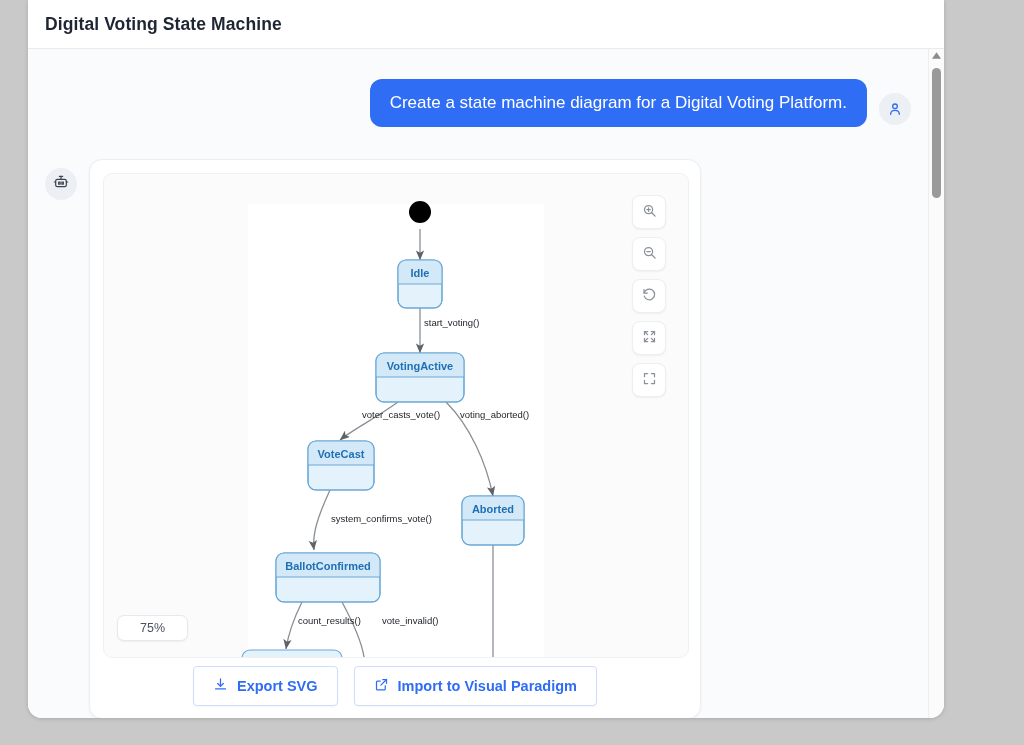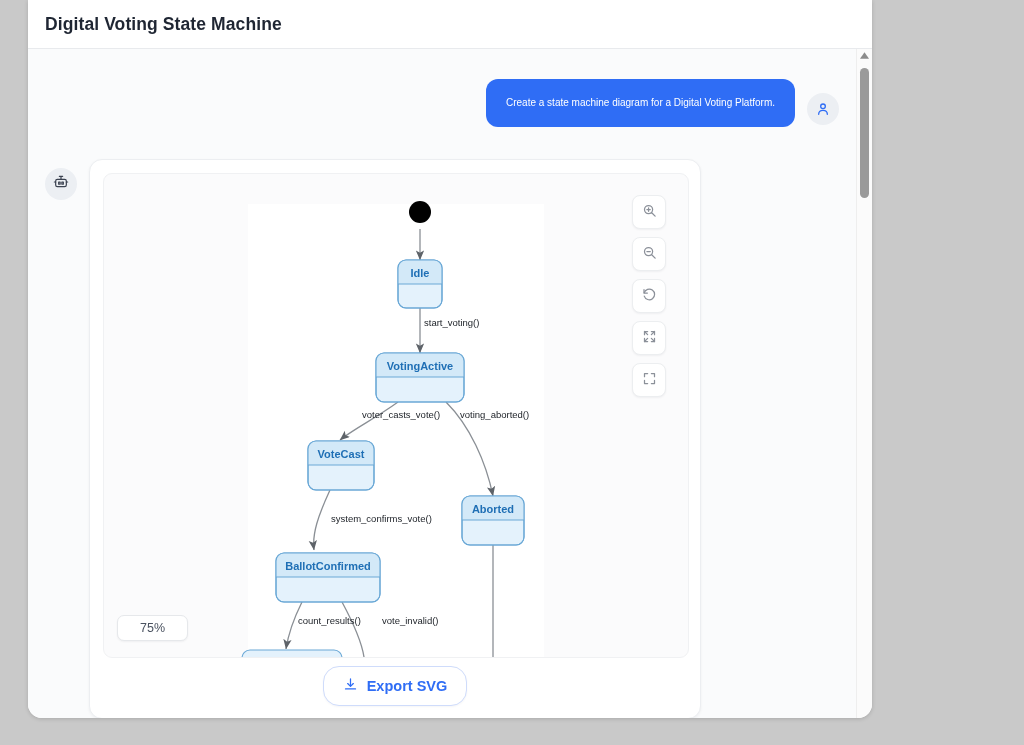--- a/index.html
+++ b/index.html
@@ -5,21 +5,21 @@
   html, body {
     margin: 0; padding: 0;
     width: 1024px; height: 745px;
     background: #c9c9c9;
     font-family: "Liberation Sans", sans-serif;
     overflow: hidden;
   }
   .app-window {
     position: absolute;
     left: 28px; top: 0px;
-    width: 844px; height: 718px;
+    width: 916px; height: 718px;
     background: #ffffff;
     border-radius: 0 0 14px 14px;
     box-shadow: 0 1px 4px rgba(0,0,0,.16);
     overflow: hidden;
     display: flex;
     flex-direction: column;
   }
   .app-header {
     height: 49px;
     flex: 0 0 49px;
@@ -63,21 +63,21 @@
     display: flex; align-items: center; justify-content: center;
     flex: 0 0 32px;
     margin-top: 14px;
   }
   .avatar svg { display:block; }
   .bubble {
     background: #2f6df5;
     color: #ffffff;
     border-radius: 12px;
     padding: 14px 20px;
-    font-size: 10px;
+    font-size: 17px;
     line-height: 20px;
     max-width: 520px;
     white-space: nowrap;
     margin-left: 12px;
   }
   
   .bot-row {
     position: absolute;
     top: 110px; left: 17px; right: 17px;
     display: flex;
@@ -156,21 +156,21 @@
     display: flex;
     justify-content: center;
     gap: 16px;
   }
   .action-btn {
     display: inline-flex;
     align-items: center;
     gap: 9px;
     background: #ffffff;
     border: 1px solid #cfdcfb;
-    border-radius: 16px;
+    border-radius: 4px;
     padding: 10px 19px;
     color: #2f6df5;
     font-size: 14.5px;
     font-weight: bold;
     cursor: pointer;
     box-shadow: 0 1px 2px rgba(16,24,40,.04);
   }
   
   .scrollbar {
     flex: 0 0 15px;
@@ -374,20 +374,30 @@
             <div class="action-btn">
               <span>
                 <svg width="15" height="15" viewBox="0 0 24 24" fill="none" stroke="#2f6df5" stroke-width="2" stroke-linecap="round" stroke-linejoin="round">
                   <path d="M12 3v11"></path>
                   <path d="M7.5 10.5 L12 15 L16.5 10.5"></path>
                   <path d="M4 19h16"></path>
                 </svg>
               </span>
               <span>Export SVG</span>
             </div>
+            <div class="action-btn">
+              <span>
+                <svg width="15" height="15" viewBox="0 0 24 24" fill="none" stroke="#2f6df5" stroke-width="2" stroke-linecap="round" stroke-linejoin="round">
+                  <path d="M14 4h6v6"></path>
+                  <path d="M20 4 L11 13"></path>
+                  <path d="M18 14v5a1.5 1.5 0 0 1-1.5 1.5h-11A1.5 1.5 0 0 1 4 19V8a1.5 1.5 0 0 1 1.5-1.5H10"></path>
+                </svg>
+              </span>
+              <span>Import to Visual Paradigm</span>
+            </div>
           </div>
 
         </div>
       </div>
 
     </div>
 
     <div class="scrollbar">
       <div class="sb-arrow-up">
         <svg width="9" height="7" viewBox="0 0 10 7">

